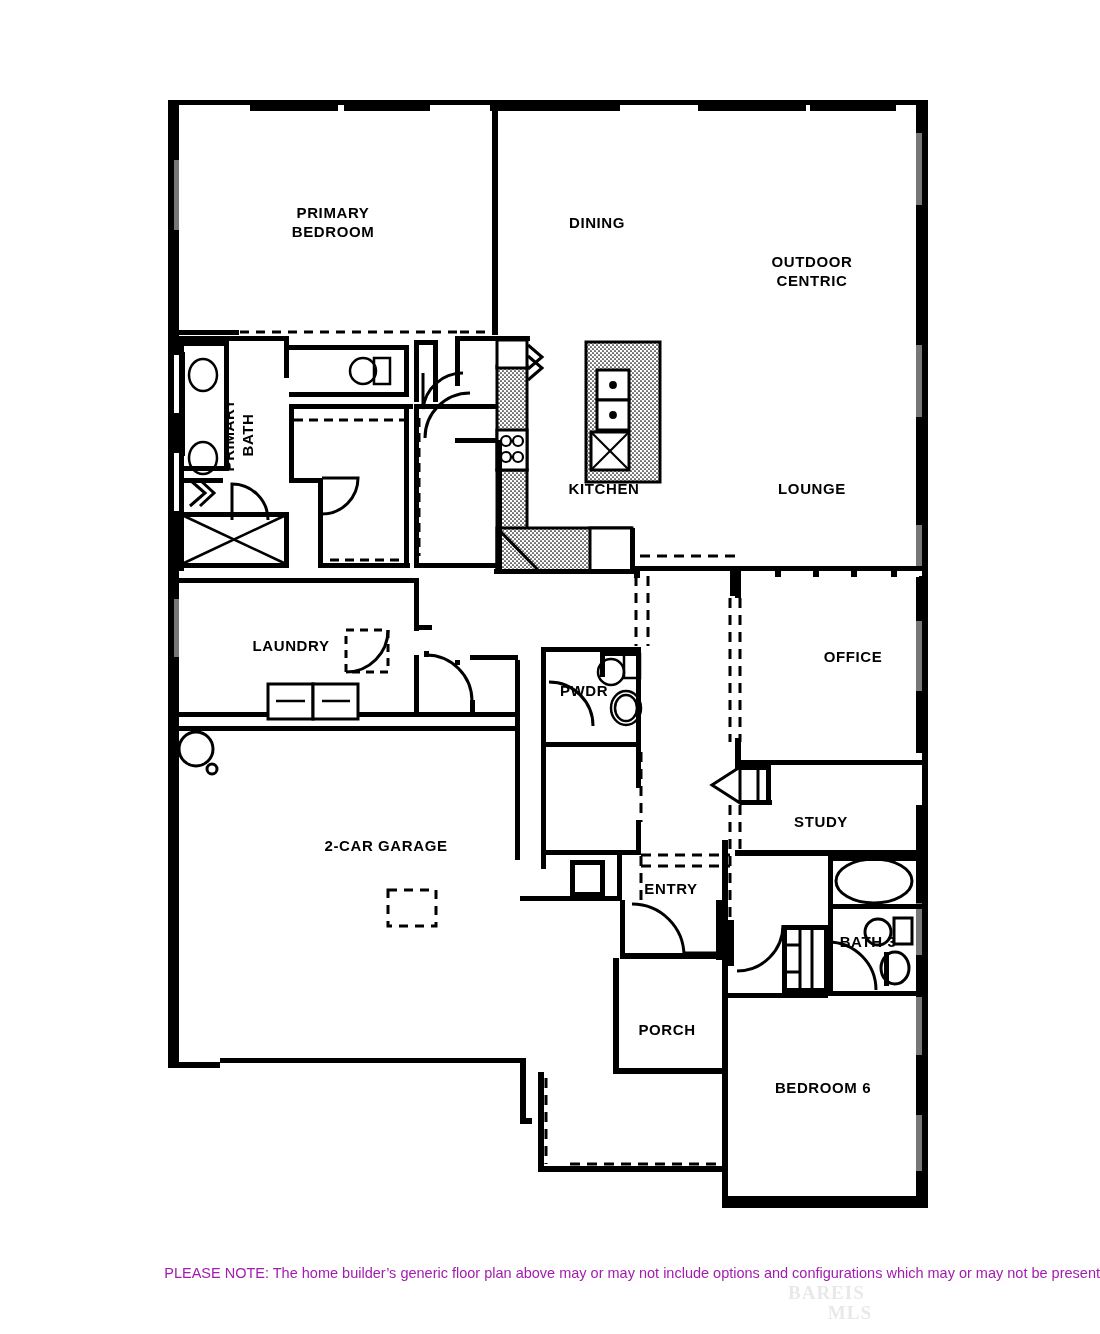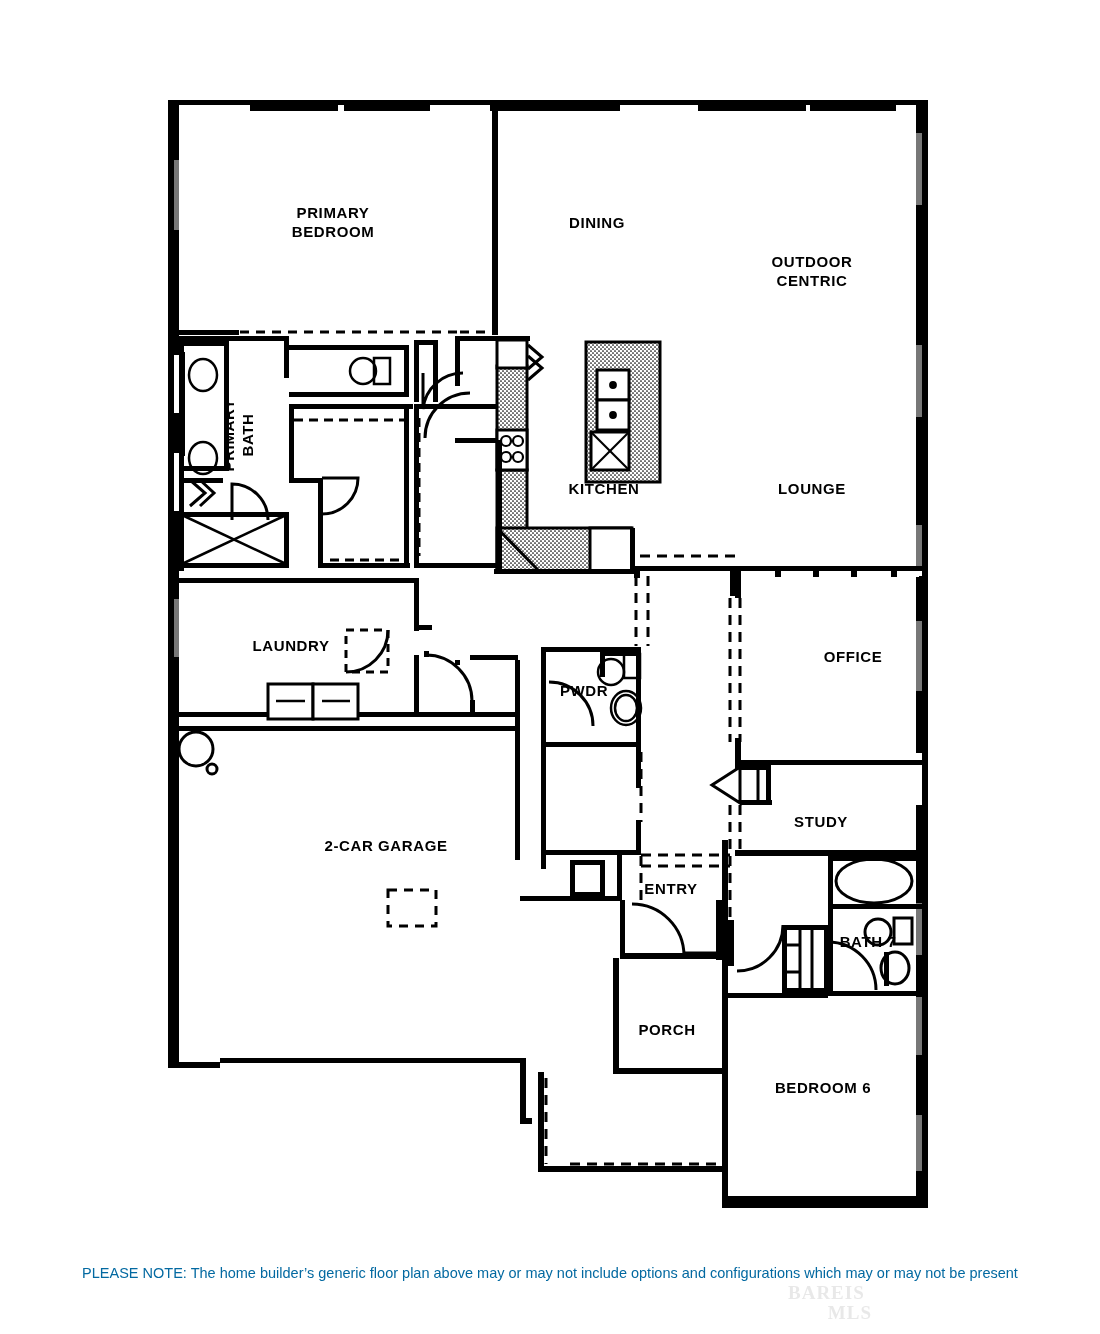--- a/index.html
+++ b/index.html
@@ -46,25 +46,25 @@
     pointer-events: none;
   }
   .room-label.rot {
     transform: translate(-50%, -50%) rotate(-90deg);
   }
   #footer-note {
     position: absolute;
     left: 0;
     top: 1262px;
     width: 1100px;
-    text-align: center;
+    text-align: right;
     font-family: "Liberation Sans", sans-serif;
     font-size: 14.5px;
     line-height: 23px;
-    color: #0369a1;
+    color: #a21caf;
   }
   #footer-note .line {
     display: block;
   }
   #watermark {
     position: absolute;
     right: 8px;
     top: 1283px;
     width: 84px;
     height: 46px;
@@ -499,21 +499,21 @@
     <div class="room-label rot" style="left:238px; top:435px;">PRIMARY
 BATH</div>
     <div class="room-label" style="left:604px; top:488px;">KITCHEN</div>
     <div class="room-label" style="left:812px; top:488px;text-align:right;">LOUNGE</div>
     <div class="room-label" style="left:291px; top:645px;">LAUNDRY</div>
     <div class="room-label" style="left:844px; top:656px;margin-left:9px;">OFFICE</div>
     <div class="room-label" style="left:584px; top:690px;">PWDR</div>
     <div class="room-label" style="left:821px; top:821px;">STUDY</div>
     <div class="room-label" style="left:386px; top:845px;">2-CAR GARAGE</div>
     <div class="room-label" style="left:671px; top:888px;">ENTRY</div>
-    <div class="room-label" style="left:868px; top:941px;">BATH 7</div>
+    <div class="room-label" style="left:868px; top:941px;">BATH 3</div>
     <div class="room-label" style="left:667px; top:1029px;">PORCH</div>
     <div class="room-label" style="left:823px; top:1087px;">BEDROOM 6</div>
   </div>
 
   <div id="footer-note">
     <span class="line">PLEASE NOTE: The home builder’s generic floor plan above may or may not include options and configurations which may or may not be present</span>
   </div>
 
   <div id="watermark">
     <div class="wm-top">BAREIS</div>

